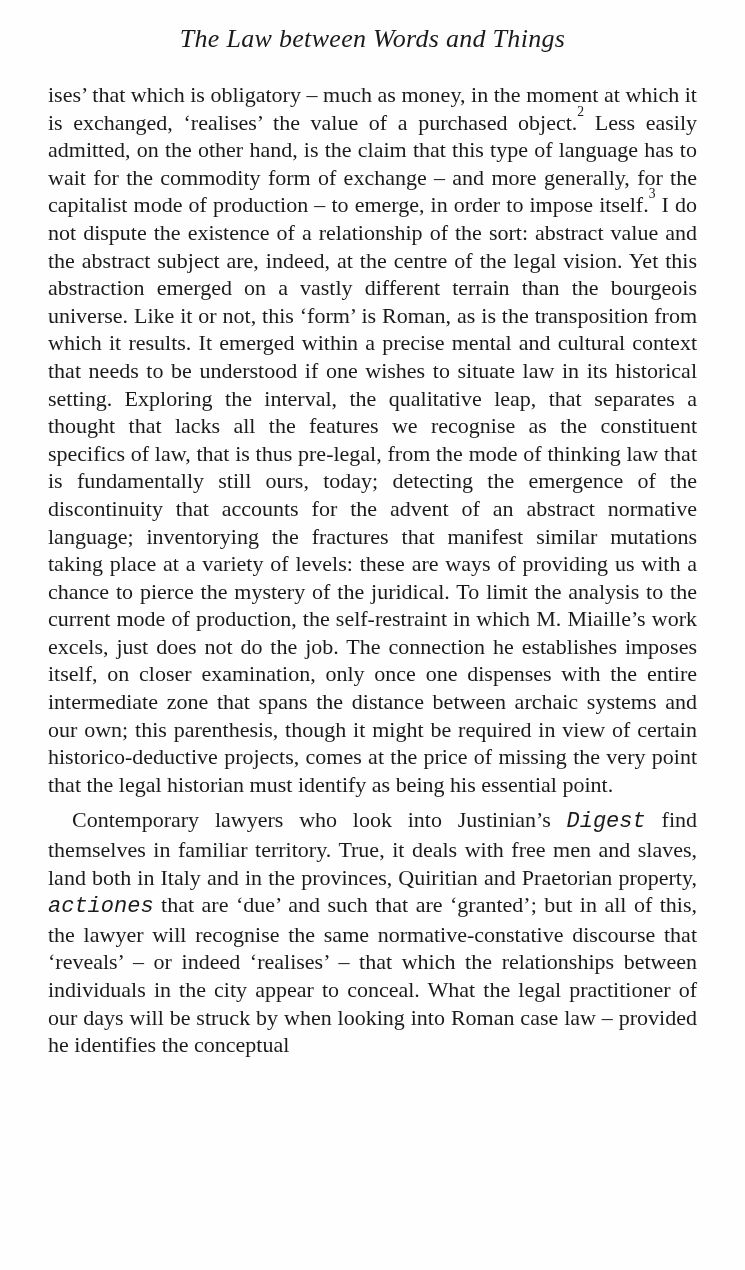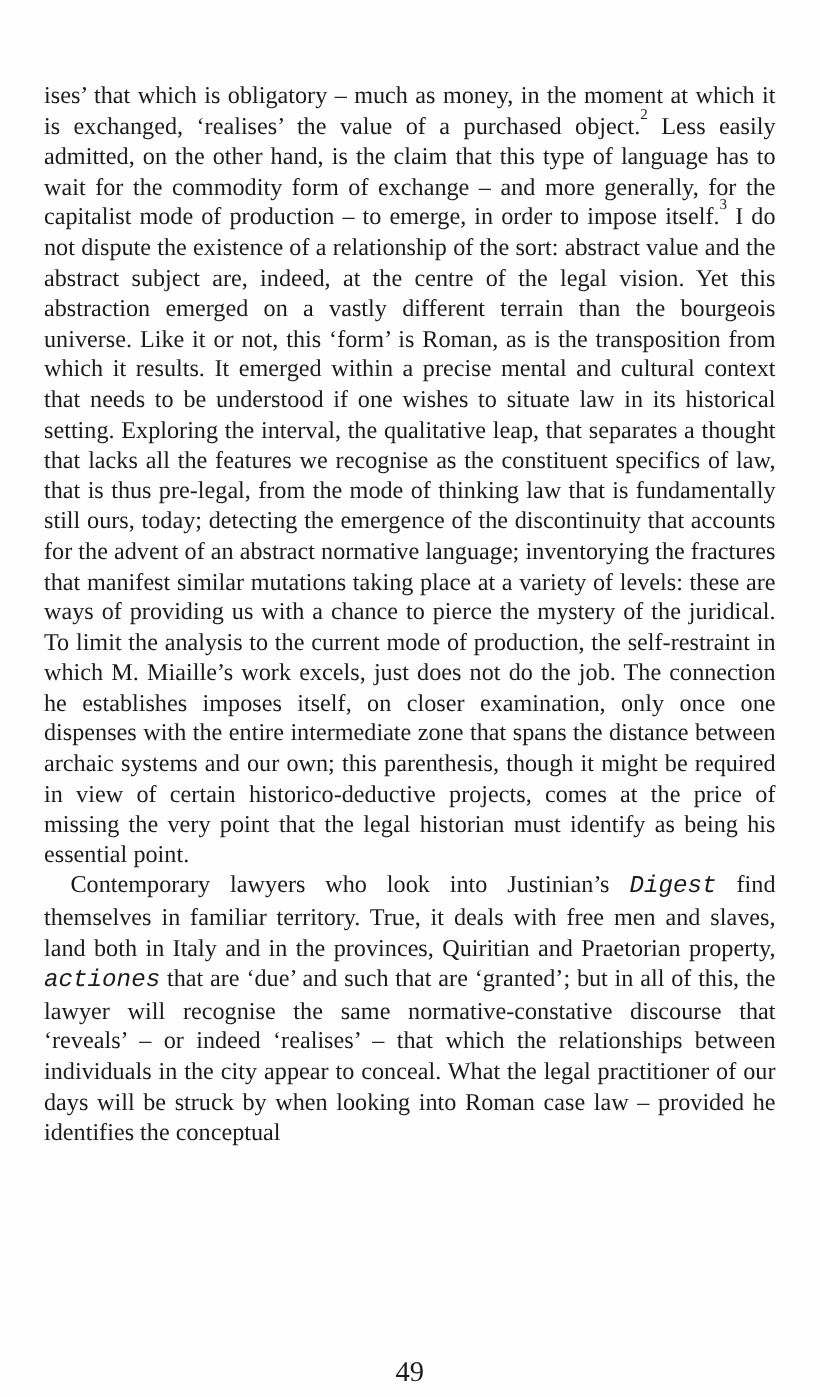--- a/index.html
+++ b/index.html
@@ -26,21 +26,21 @@
     .body-text {
       position: absolute;
       top: 73px;
       left: 40px;
       width: 665px;
       font-size: 22px;
       line-height: 27.6px;
       text-align: justify;
       text-justify: inter-word;
     }
-    .para { margin: 0; padding: 0; }
+    .para { margin: 8px; padding: 0; }
     .para-indent { text-indent: 24px; }
     sup.fn {
       font-size: 0.62em;
       line-height: 0;
       position: relative;
       top: -0.42em;
     }
     .ital { font-style: italic; font-family: Liberation Mono, monospace; }
     .page-number {
       position: absolute;
@@ -50,21 +50,21 @@
       text-align: center;
       font-size: 26px;
       line-height: 30px;
     }
   </style>
 </head>
 <body>
 
 <div class="page">
 
+  <div class="running-head">The Law between Words and Things</div>
 
   <div class="body-text">
     <p class="para"><span>ises’ that which is obligatory – much as money, in the moment at which it is exchanged, ‘realises’ the value of a purchased object.</span><sup class="fn">2</sup><span> Less easily admitted, on the other hand, is the claim that this type of language has to wait for the commodity form of exchange – and more generally, for the capitalist mode of production – to emerge, in order to impose itself.</span><sup class="fn">3</sup><span> I do not dispute the existence of a relationship of the sort: abstract value and the abstract subject are, indeed, at the centre of the legal vision. Yet this abstraction emerged on a vastly different terrain than the bourgeois universe. Like it or not, this ‘form’ is Roman, as is the transposition from which it results. It emerged within a precise mental and cultural context that needs to be understood if one wishes to situate law in its historical setting. Exploring the interval, the qualitative leap, that separates a thought that lacks all the features we recognise as the constituent specifics of law, that is thus pre-legal, from the mode of thinking law that is fundamentally still ours, today; detecting the emergence of the discontinuity that accounts for the advent of an abstract normative language; inventorying the fractures that manifest similar mutations taking place at a variety of levels: these are ways of providing us with a chance to pierce the mystery of the juridical. To limit the analysis to the current mode of production, the self-restraint in which M. Miaille’s work excels, just does not do the job. The connection he establishes imposes itself, on closer examination, only once one dispenses with the entire intermediate zone that spans the distance between archaic systems and our own; this parenthesis, though it might be required in view of certain historico-deductive projects, comes at the price of missing the very point that the legal historian must identify as being his essential point.</span></p>
     <p class="para para-indent"><span>Contemporary lawyers who look into Justinian’s </span><span class="ital">Digest</span><span> find themselves in familiar territory. True, it deals with free men and slaves, land both in Italy and in the provinces, Quiritian and Praetorian property, </span><span class="ital">actiones</span><span> that are ‘due’ and such that are ‘granted’; but in all of this, the lawyer will recognise the same normative-constative discourse that ‘reveals’ – or indeed ‘realises’ – that which the relationships between individuals in the city appear to conceal. What the legal practitioner of our days will be struck by when looking into Roman case law – provided he identifies the conceptual</span></p>
   </div>
 
-  <div class="page-number">49</div>
 
 </div>
 
 </body></html>

